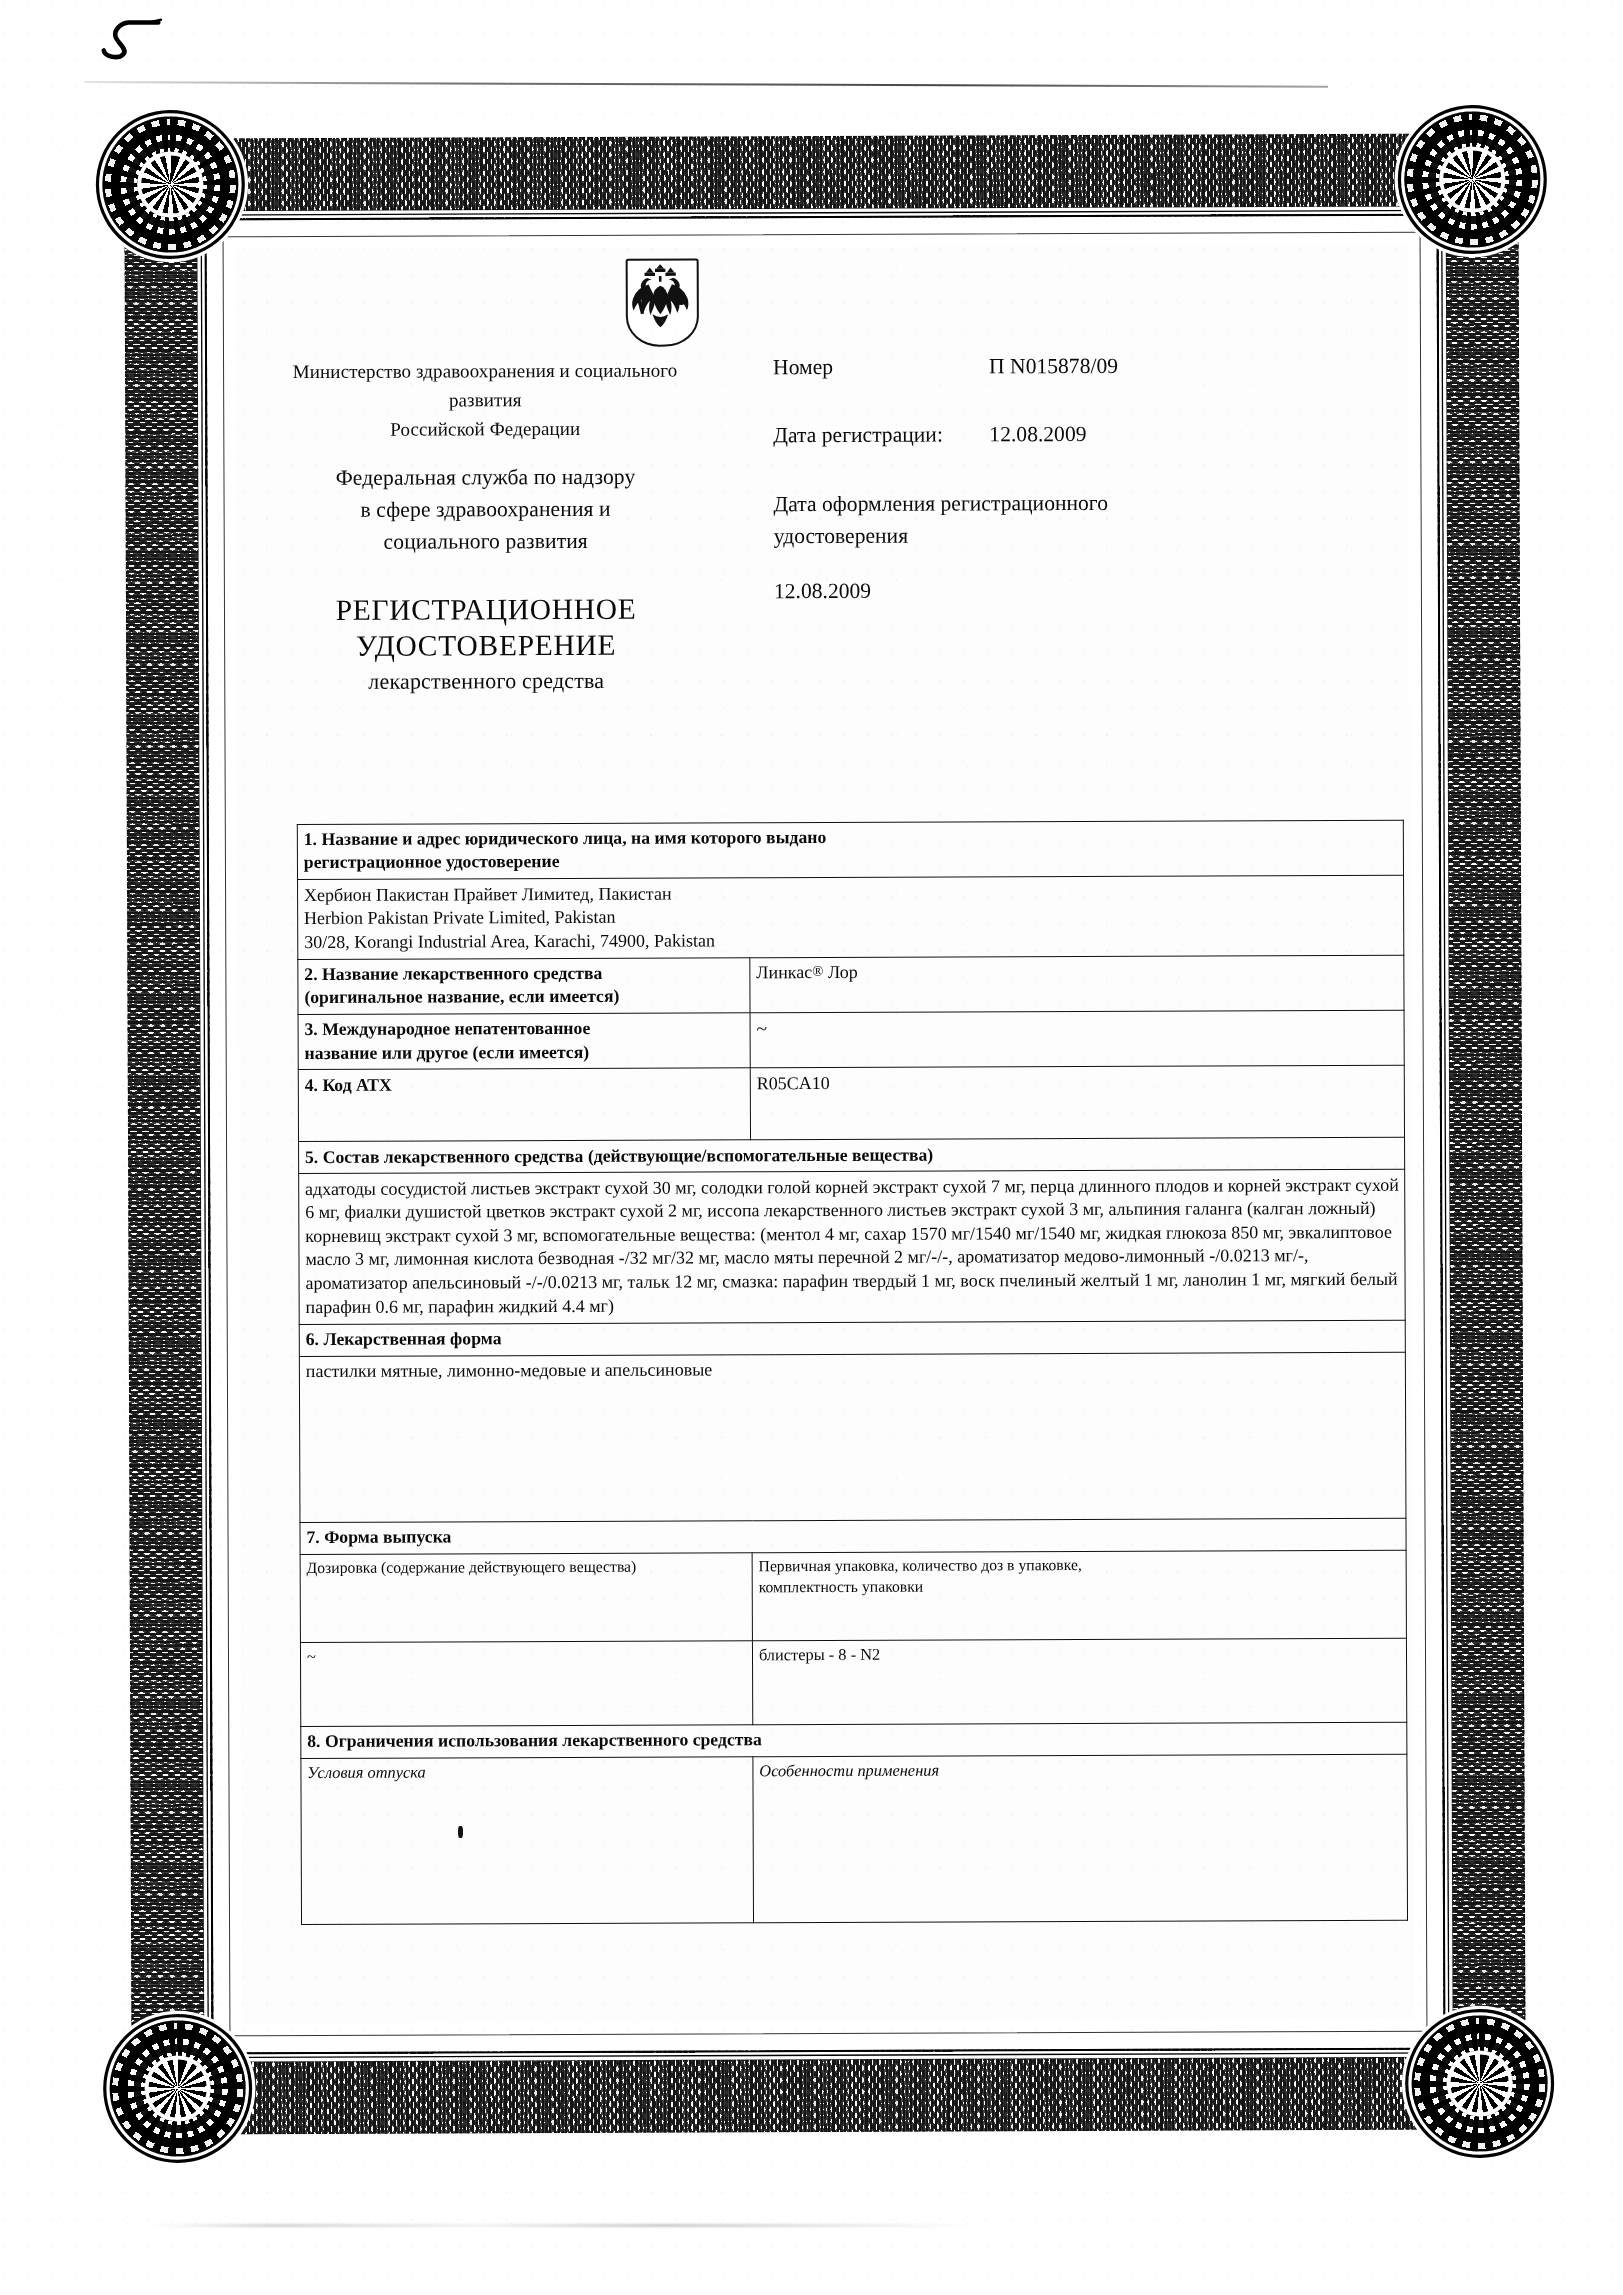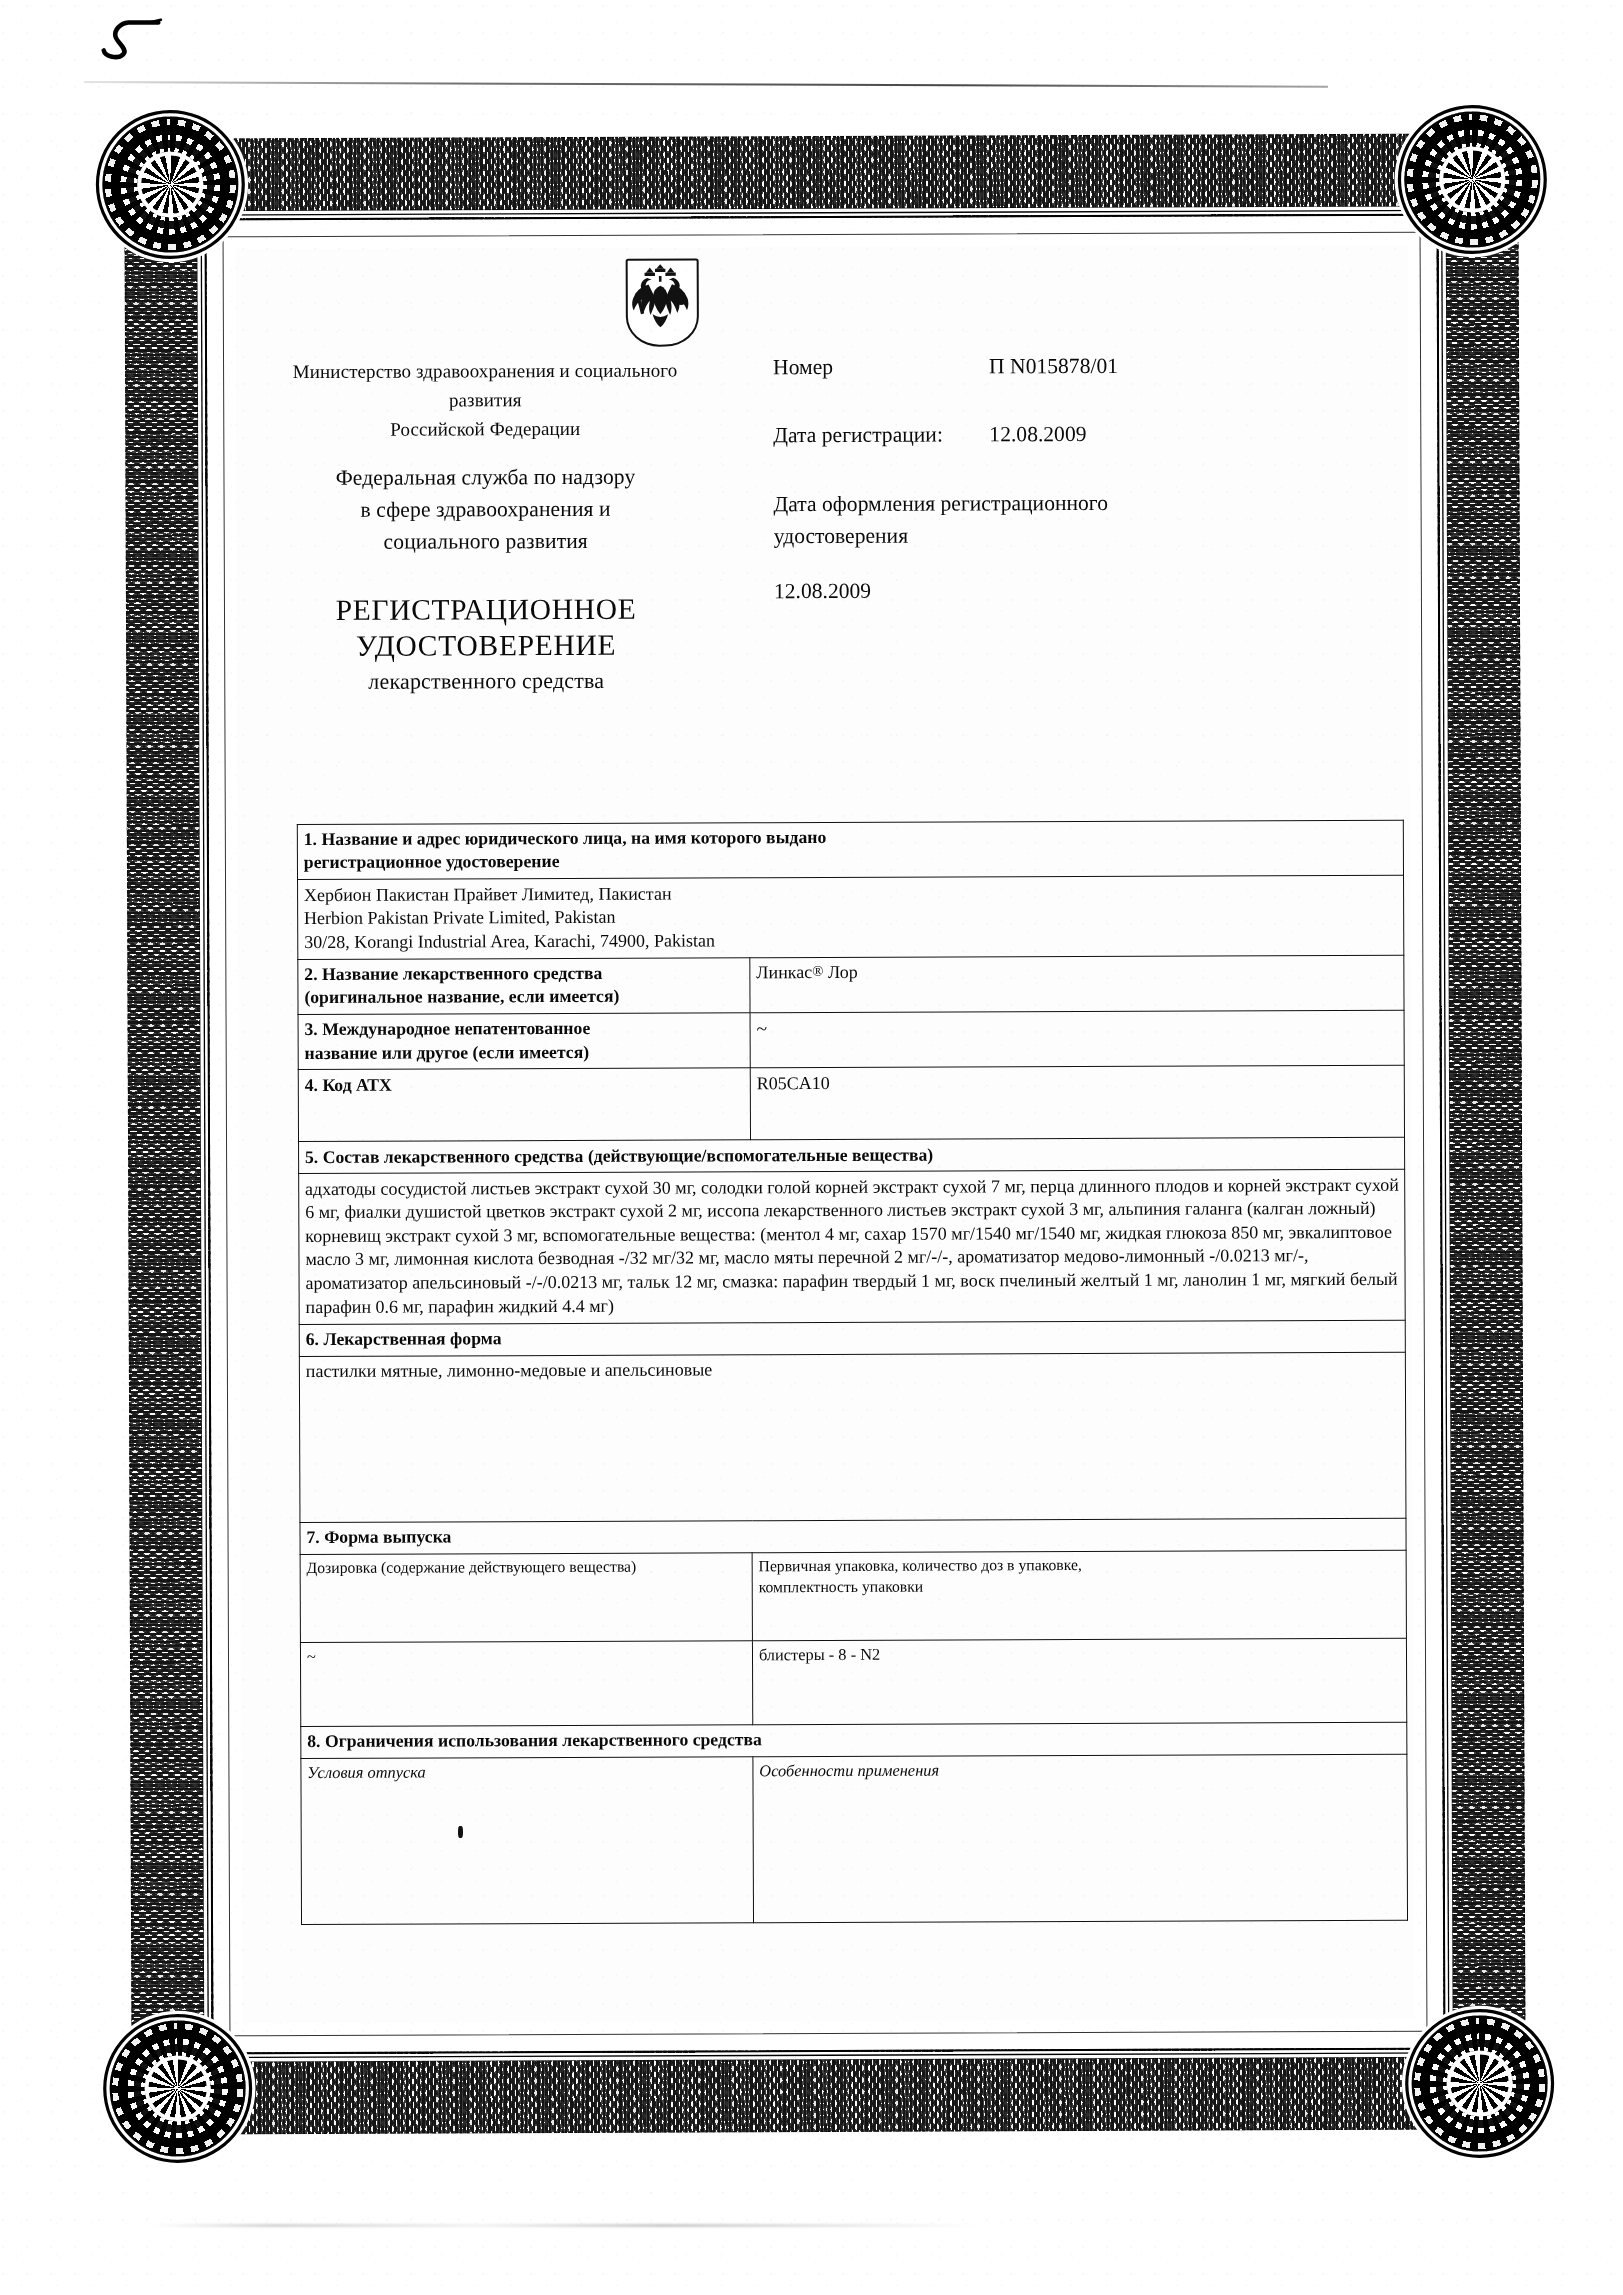--- a/index.html
+++ b/index.html
@@ -307,21 +307,21 @@
         <div class="hdr-title">
           <div>РЕГИСТРАЦИОННОЕ</div>
           <div>УДОСТОВЕРЕНИЕ</div>
           <div class="sub">лекарственного средства</div>
         </div>
       </div>
 
       <div class="hdr-right">
         <div class="hr-row">
           <div class="hr-label">Номер</div>
-          <div class="hr-val">П N015878/01</div>
+          <div class="hr-val">П N015878/09</div>
         </div>
         <div class="hr-row">
           <div class="hr-label">Дата регистрации:</div>
           <div class="hr-val">12.08.2009</div>
         </div>
         <div class="hr-block">
           <div>Дата оформления регистрационного</div>
           <div class="l2">удостоверения</div>
         </div>
         <div class="hr-date-alone">12.08.2009</div>

